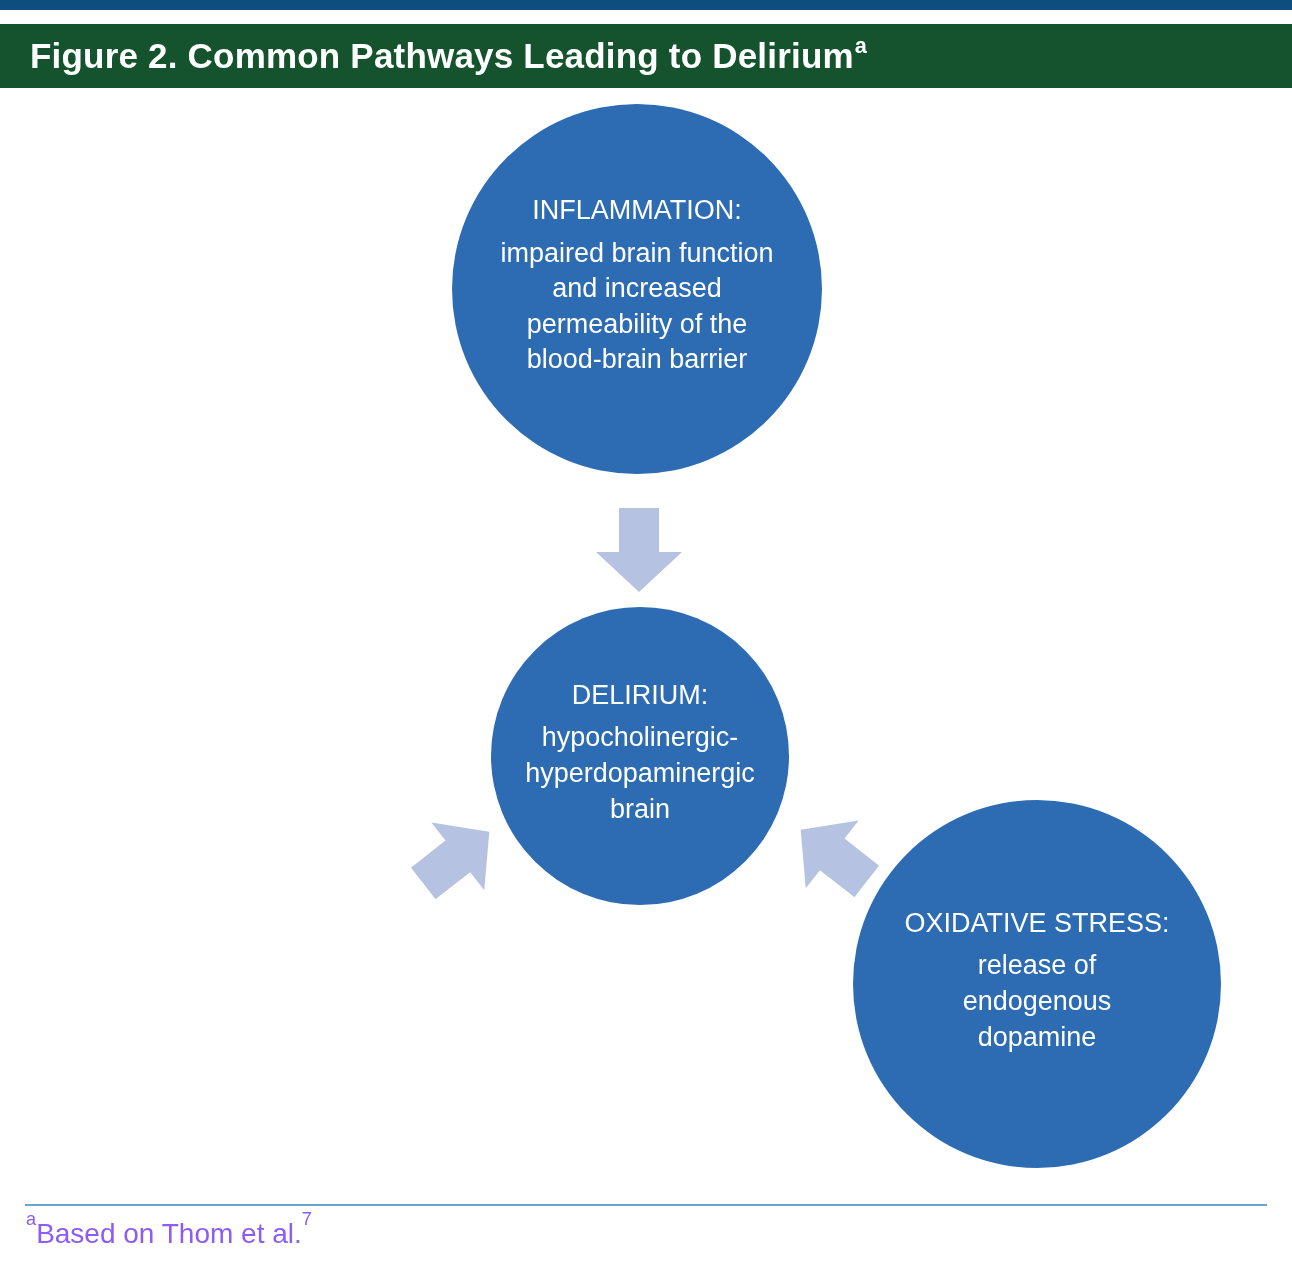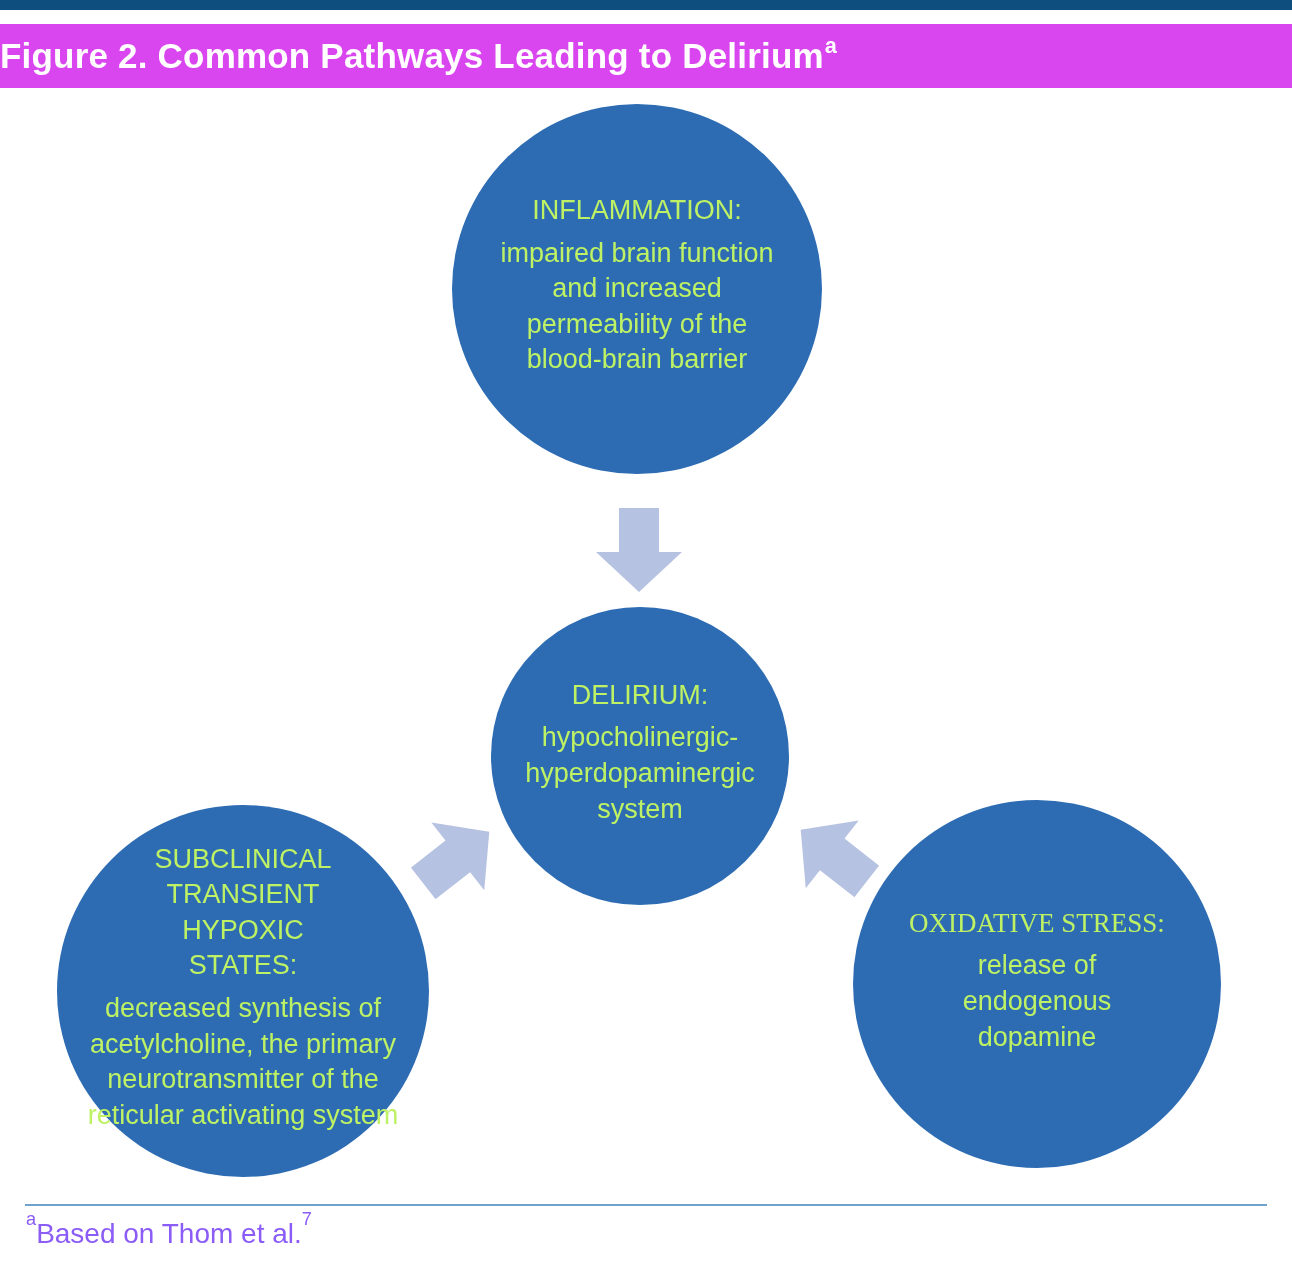--- a/index.html
+++ b/index.html
@@ -18,41 +18,42 @@
   .top-strip {
     position: absolute;
     top: 0; left: 0;
     width: 100%; height: 10px;
     background: #0d4e7e;
   }
   .header-bar {
     position: absolute;
     top: 24px; left: 0;
     width: 100%; height: 64px;
-    background: #d946ef;
+    background: #14532d;
     color: #ffffff;
     display: flex;
     align-items: center;
     box-sizing: border-box;
+    padding-left: 30px;
     font-size: 35px;
     font-weight: bold;
     letter-spacing: 0.2px;
   }
   .header-bar sup {
     font-size: 0.62em;
     line-height: 0;
     position: relative;
     top: -0.45em;
     margin-left: 1px;
   }
   .circle {
     position: absolute;
     border-radius: 50%;
     background: #2d6cb3;
-    color: #bef264;
+    color: #ffffff;
     display: flex;
     flex-direction: column;
     align-items: center;
     justify-content: center;
     text-align: center;
     font-size: 27px;
     line-height: 1.32;
   }
   .circle .heading {
     margin: 0 auto;
@@ -78,21 +79,21 @@
     left: 57px; top: 805px;
     width: 372px; height: 372px;
   }
   .circle-hypoxic .heading { max-width: 228px; }
   .circle-hypoxic .body    { max-width: 332px; }
 
   .circle-oxidative {
     left: 853px; top: 800px;
     width: 368px; height: 368px;
   }
-  .circle-oxidative .heading { max-width: 300px; font-family: Liberation Serif, serif; }
+  .circle-oxidative .heading { max-width: 300px; }
   .circle-oxidative .body    { max-width: 178px; }
 
   .arrow {
     position: absolute;
     width: 86px;
     height: 90px;
   }
   .arrow svg { width: 100%; height: 100%; display: block; }
   .arrow svg polygon { fill: #b6c2e1; }
   .arrow-top   { left: 596px; top: 506px; }
@@ -139,39 +140,35 @@
   </div>
 
   <div class="arrow arrow-top">
     <svg viewBox="0 0 86 90" aria-hidden="true">
       <polygon points="0,25 44,25 44,2 84,45 44,88 44,65 0,65"></polygon>
     </svg>
   </div>
 
   <div class="circle circle-delirium">
     <div class="heading">DELIRIUM:</div>
-    <div class="body">hypocholinergic-hyperdopaminergic system</div>
+    <div class="body">hypocholinergic-hyperdopaminergic brain</div>
   </div>
 
   <div class="arrow arrow-left">
     <svg viewBox="0 0 86 90" aria-hidden="true">
       <polygon points="0,25 44,25 44,2 84,45 44,88 44,65 0,65"></polygon>
     </svg>
   </div>
 
   <div class="arrow arrow-right">
     <svg viewBox="0 0 86 90" aria-hidden="true">
       <polygon points="0,25 44,25 44,2 84,45 44,88 44,65 0,65"></polygon>
     </svg>
   </div>
 
-  <div class="circle circle-hypoxic">
-    <div class="heading">SUBCLINICAL TRANSIENT HYPOXIC STATES:</div>
-    <div class="body">decreased synthesis of acetylcholine, the primary neurotransmitter of the reticular activating system</div>
-  </div>
 
   <div class="circle circle-oxidative">
     <div class="heading">OXIDATIVE STRESS:</div>
     <div class="body">release of endogenous dopamine</div>
   </div>
 
   <div class="footnote-rule"></div>
 
   <div class="footnote">
     <sup>a</sup><span>Based on Thom et al.</span><sup>7</sup>

